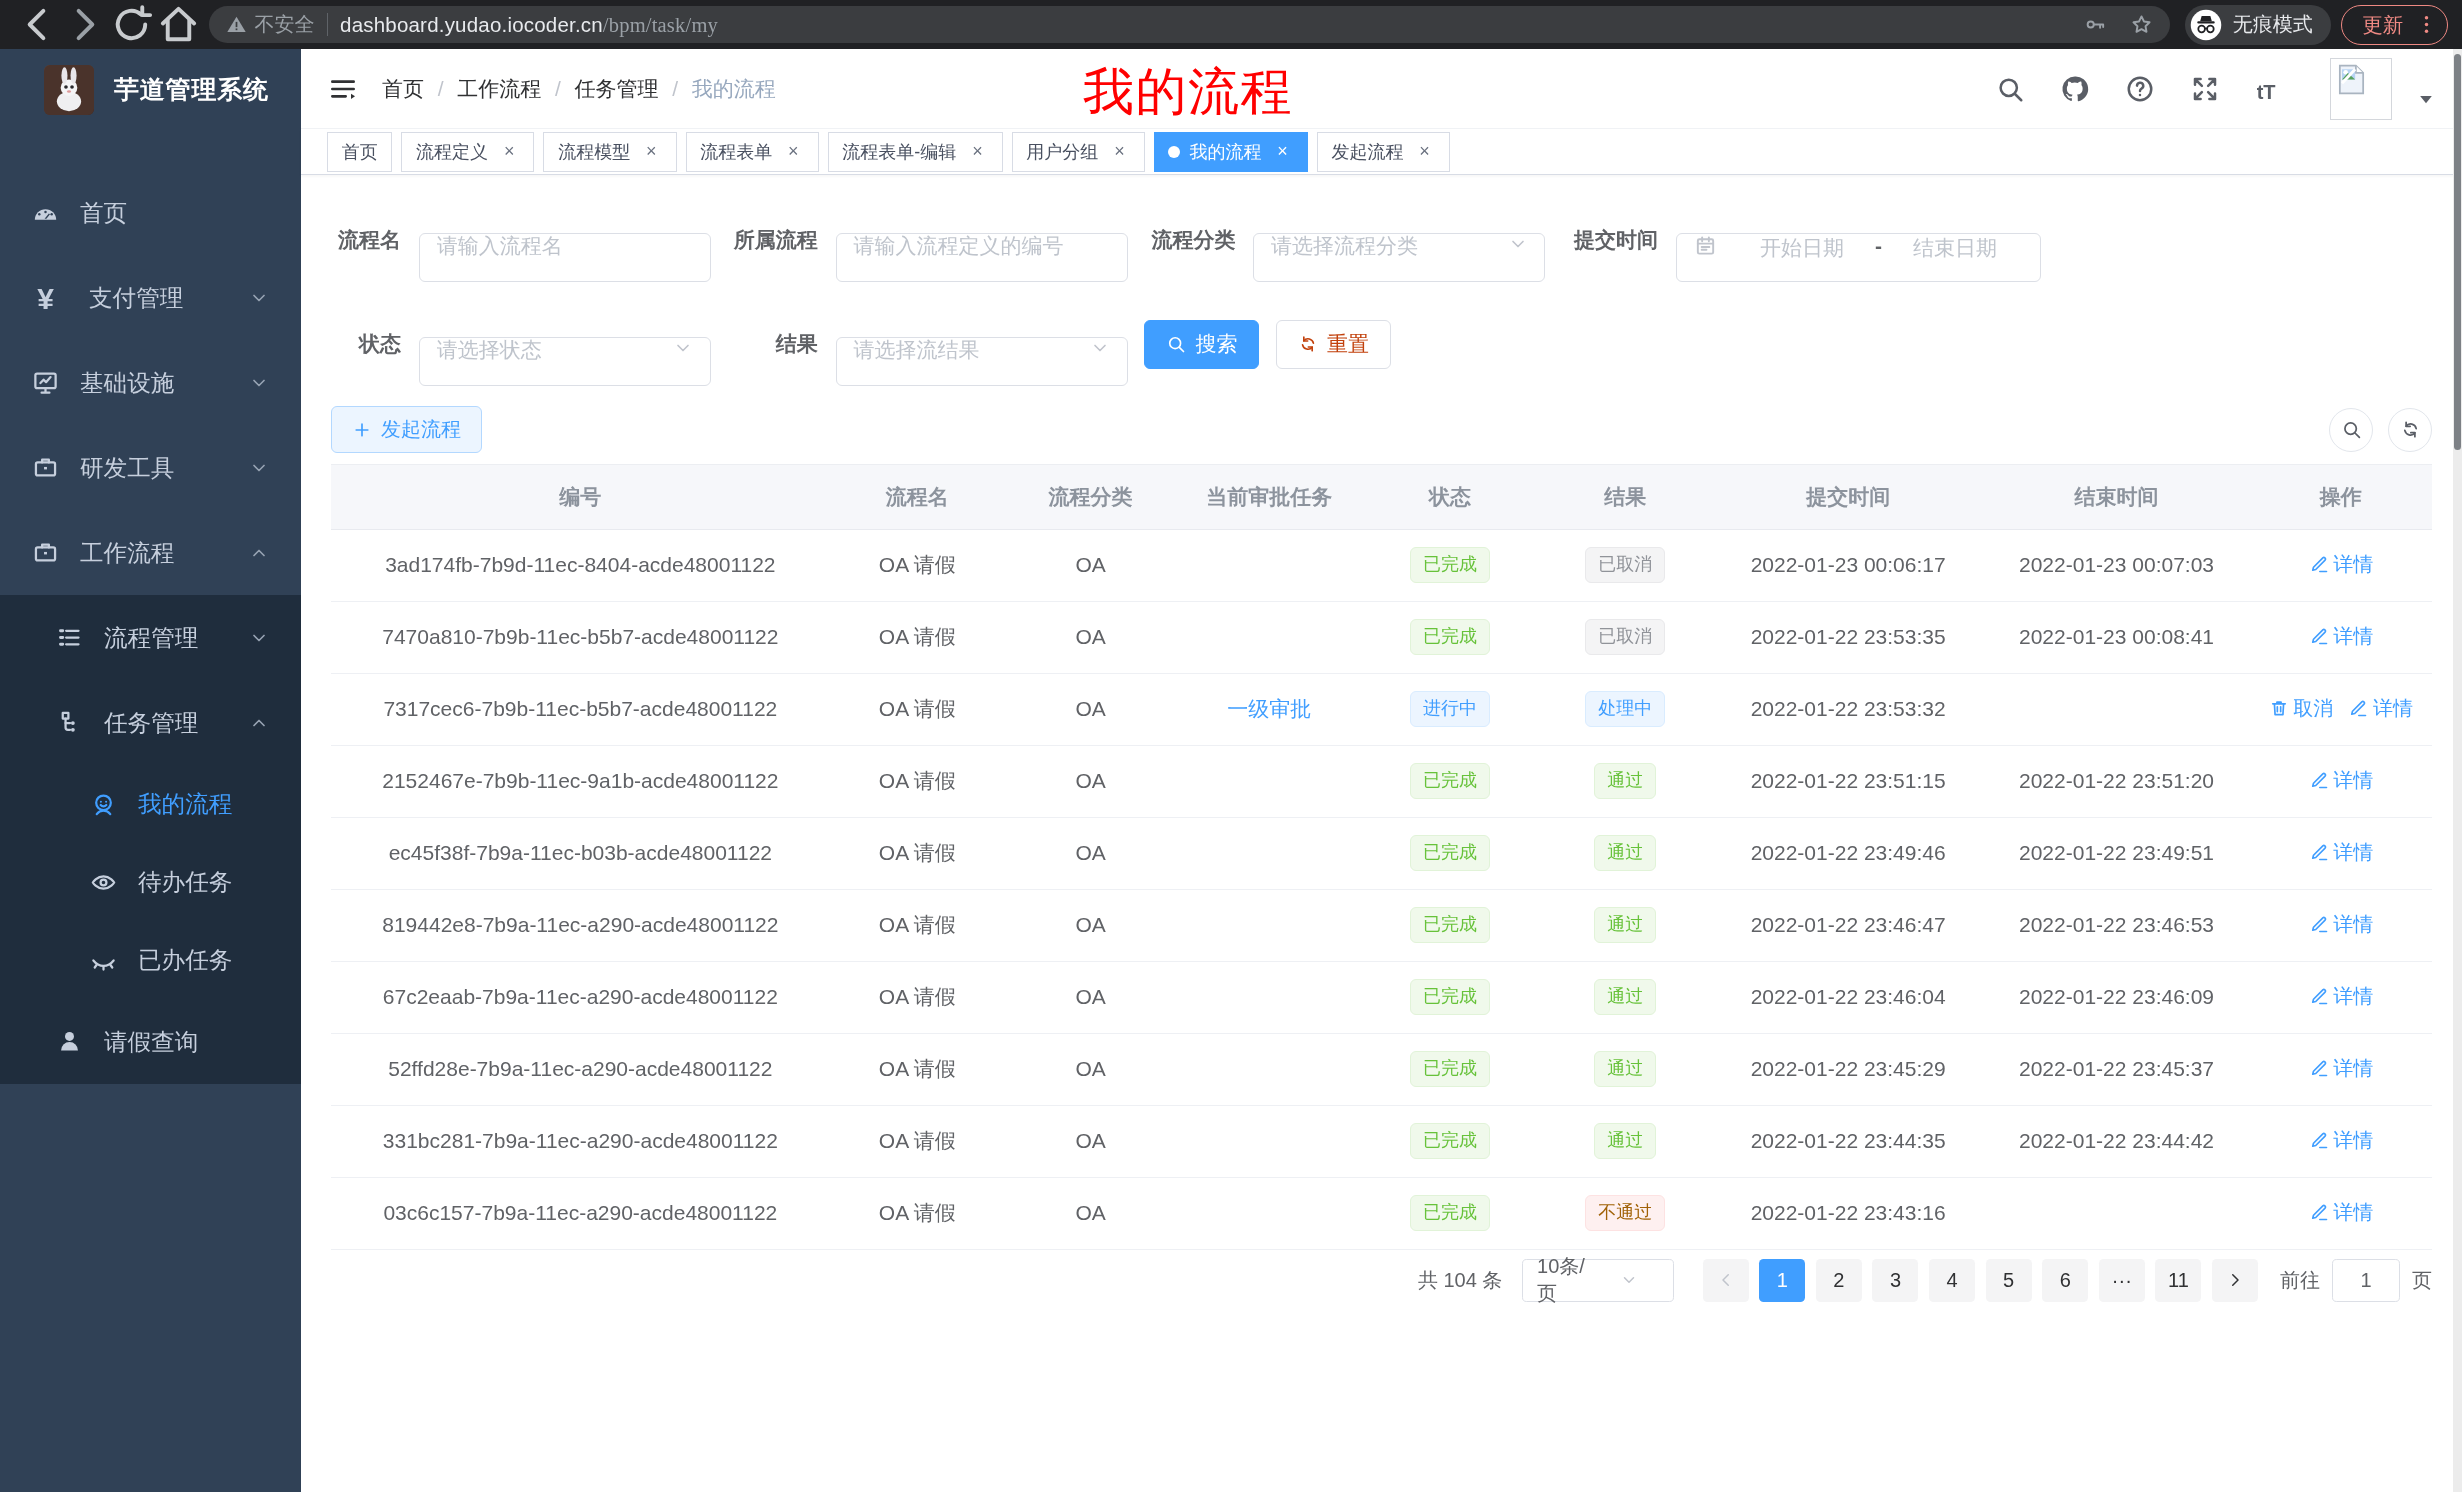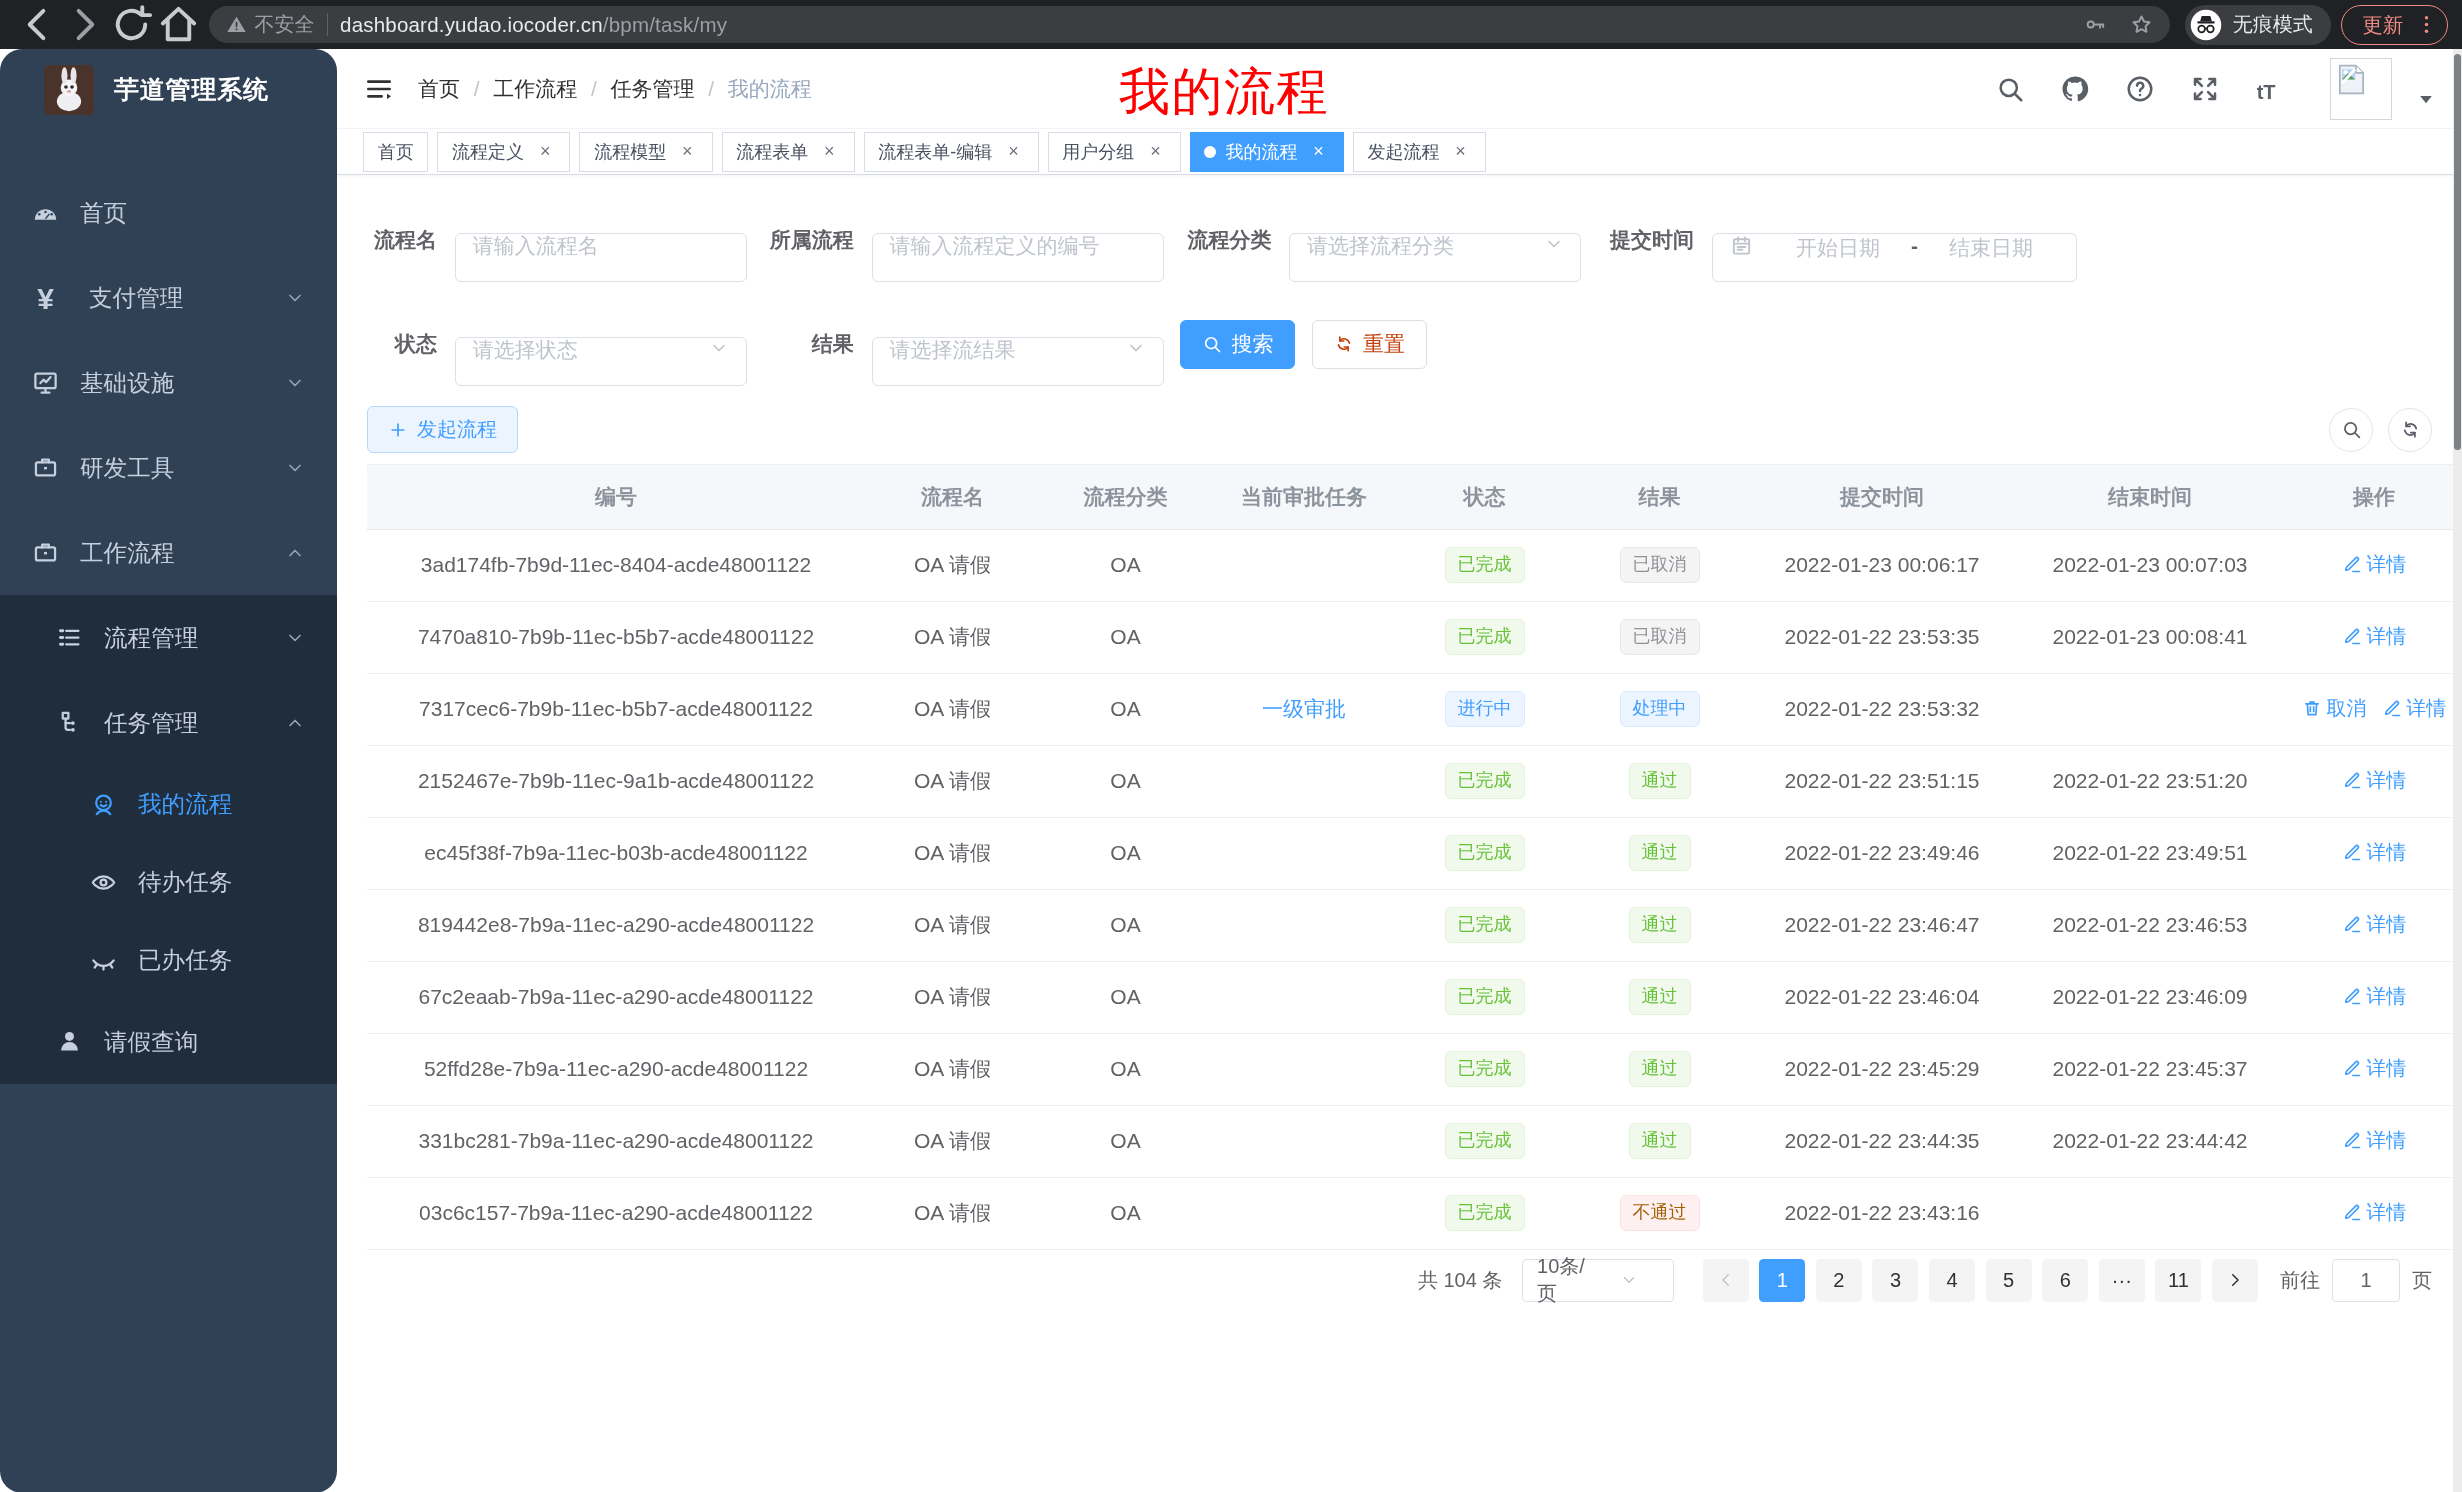--- a/index.html
+++ b/index.html
@@ -13,31 +13,31 @@
   
   .browser-bar { height:49px; background:#202124; display:flex; align-items:center; padding:0 13.7px; position:relative; z-index:5; }
   .nav-ic { width:47px; height:38px; display:flex; align-items:center; justify-content:center; color:#c8cbce; font-size:26px; }
   .nav-ic.dim { color:#9aa0a6; }
   .omnibox { flex:1; height:37px; background:#3b3d40; border-radius:20px; display:flex; align-items:center; padding:0 16.7px; margin:0 7.6px; color:#9aa0a6; }
   .omni-warn { display:flex; align-items:center; gap:7.6px; font-size:20px; color:#9aa0a6; }
   .omni-warn .ic { font-size:21px; }
   .omni-sep { width:1.5px; height:23px; background:#5f6368; margin:0 12px; }
   .url { font-size:20.5px; letter-spacing:0.2px; }
   .url .host { color:#e8eaed; }
-  .url .path { color:#9aa0a6; }
+  .url .path { color:#9aa0a6;font-family:Liberation Serif, serif; }
   .omni-spacer { flex:1; }
   .omni-right { display:flex; align-items:center; gap:23px; color:#9aa0a6; font-size:23px; }
   .incog { height:40px; background:#3b3d40; border-radius:21px; display:flex; align-items:center; gap:10.7px; padding:0 18px 0 4.6px; color:#e8eaed; font-size:20px; margin:0 10.7px 0 7.6px; white-space:nowrap; }
   .incog .ic { font-size:32px; }
   .update-btn { height:40px; border:1.5px solid #ef8983; border-radius:21px; color:#f08a84; display:flex; align-items:center; gap:12px; padding:0 9px 0 20px; font-size:20.5px; white-space:nowrap; }
   .update-btn .ic { font-size:23px; }
 
   
   .app { position:absolute; top:49px; left:0; right:0; bottom:0; display:flex; }
-  .sidebar { width:337px; background:#304156; flex:none; overflow:hidden;border-radius:22px; }
+  .sidebar { width:301px; background:#304156; flex:none; overflow:hidden; }
   .main { flex:1; display:flex; flex-direction:column; background:#fff; min-width:0; }
 
   
   .logo-row { height:81px; display:flex; align-items:center; gap:20px; padding-left:44px; }
   .logo-img { width:50px; height:50px; border-radius:6px; flex:none; background:linear-gradient(135deg,#6d4a3a,#3a2420); position:relative; overflow:hidden; }
   .logo-img svg { position:absolute; inset:0; width:100%; height:100%; }
   .logo-title { color:#fff; font-size:25px; font-weight:700; letter-spacing:0.8px; }
   .menu { padding-top:40px; }
   .menu-item { display:flex; align-items:center; height:85px; color:#c6cfdd; font-size:23.6px; cursor:pointer; }
   .menu-item .m-ic { font-size:27px; margin-right:21px; flex:none; color:#c6cfdd; }

